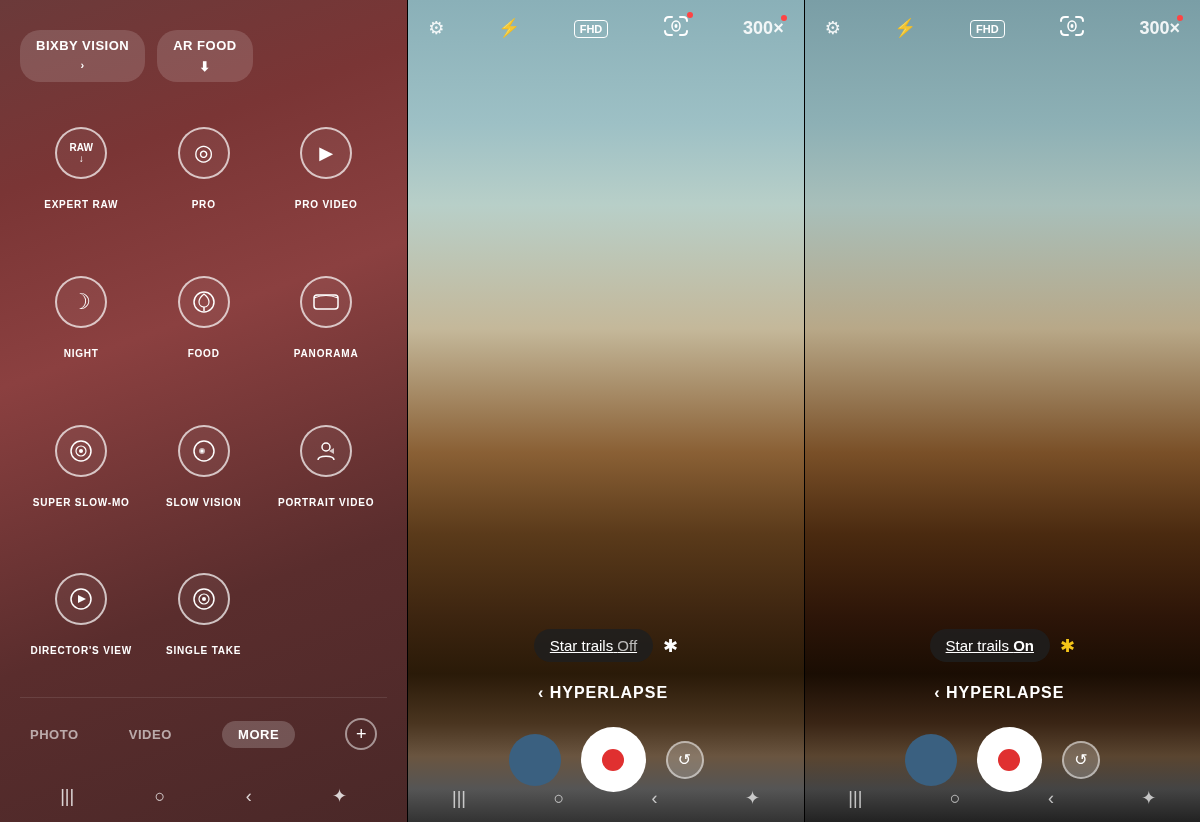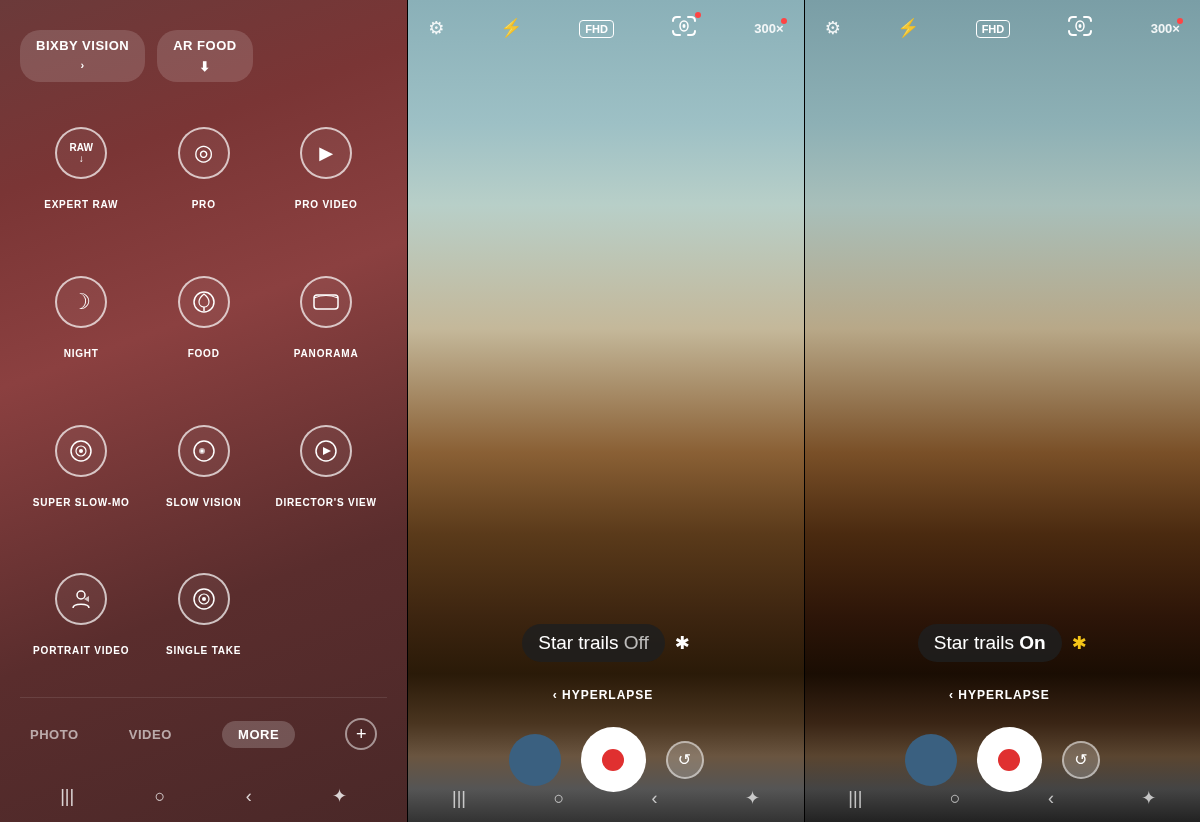--- a/index.html
+++ b/index.html
@@ -183,21 +183,21 @@
       border: 1.5px solid white;
       border-radius: 4px;
       color: white;
       font-size: 11px;
       font-weight: 700;
       padding: 2px 5px;
     }
 
     .timer-badge {
       color: white;
-      font-size: 13px;
+      font-size: 18px;
       font-weight: 600;
       display: flex;
       align-items: center;
       gap: 1px;
     }
 
     .dot-red {
       width: 6px;
       height: 6px;
       background: #ff4444;
@@ -220,21 +220,22 @@
       justify-content: center;
       gap: 10px;
       z-index: 10;
     }
 
     .star-trails-pill {
       background: rgba(30,30,30,0.85);
       border-radius: 20px;
       padding: 8px 16px;
       color: white;
-      font-size: 19px;
+      font-size: 15px;
+      text-decoration: underline;
     }
 
     .star-trails-pill span.off {
       color: rgba(255,255,255,0.7);
     }
 
     .star-icon {
       color: white;
       font-size: 18px;
     }
@@ -242,21 +243,21 @@
     .star-icon.yellow {
       color: #f5c518;
     }
 
     .hyperlapse-label {
       position: absolute;
       bottom: 120px;
       left: 0; right: 6px;
       text-align: center;
       color: white;
-      font-size: 12px;
+      font-size: 16px;
       font-weight: 600;
       letter-spacing: 1px;
       z-index: 10;
     }
 
     .camera-controls {
       position: absolute;
       bottom: 30px;
       left: 0; right: 0;
       display: flex;
@@ -408,35 +409,35 @@
           <circle cx="12" cy="14" r="3" fill="white" opacity="0.6"></circle>
           <circle cx="12" cy="14" r="1.5" fill="white"></circle>
         </svg>
       </div>
       <span class="mode-label">SLOW VISION</span>
     </div>
 
     <div class="mode-item">
       <div class="mode-icon-circle">
         <svg width="26" height="26" viewBox="0 0 26 26" fill="none">
-          <circle cx="13" cy="13" r="10" stroke="white" stroke-width="1.5"></circle>
-          <polygon points="10,9 10,17 18,13" fill="white"></polygon>
-        </svg>
-      </div>
-      <span class="mode-label">DIRECTOR'S VIEW</span>
-    </div>
-    <div class="mode-item">
-      <div class="mode-icon-circle">
-        <svg width="26" height="26" viewBox="0 0 26 26" fill="none">
           <circle cx="13" cy="9" r="4" stroke="white" stroke-width="1.5" fill="none"></circle>
           <path d="M5 22 C5 17 21 17 21 22" stroke="white" stroke-width="1.5" fill="none"></path>
           <path d="M16 13 L21 16 L21 10 Z" fill="white" opacity="0.7"></path>
         </svg>
       </div>
       <span class="mode-label">PORTRAIT VIDEO</span>
+    </div>
+    <div class="mode-item">
+      <div class="mode-icon-circle">
+        <svg width="26" height="26" viewBox="0 0 26 26" fill="none">
+          <circle cx="13" cy="13" r="10" stroke="white" stroke-width="1.5"></circle>
+          <polygon points="10,9 10,17 18,13" fill="white"></polygon>
+        </svg>
+      </div>
+      <span class="mode-label">DIRECTOR'S VIEW</span>
     </div>
     <div class="mode-item">
       <div class="mode-icon-circle">
         <svg width="26" height="26" viewBox="0 0 26 26" fill="none">
           <circle cx="13" cy="13" r="10" stroke="white" stroke-width="1.5"></circle>
           <circle cx="13" cy="13" r="5" stroke="white" stroke-width="1.2"></circle>
           <circle cx="13" cy="13" r="2" fill="white"></circle>
         </svg>
       </div>
       <span class="mode-label">SINGLE TAKE</span>

